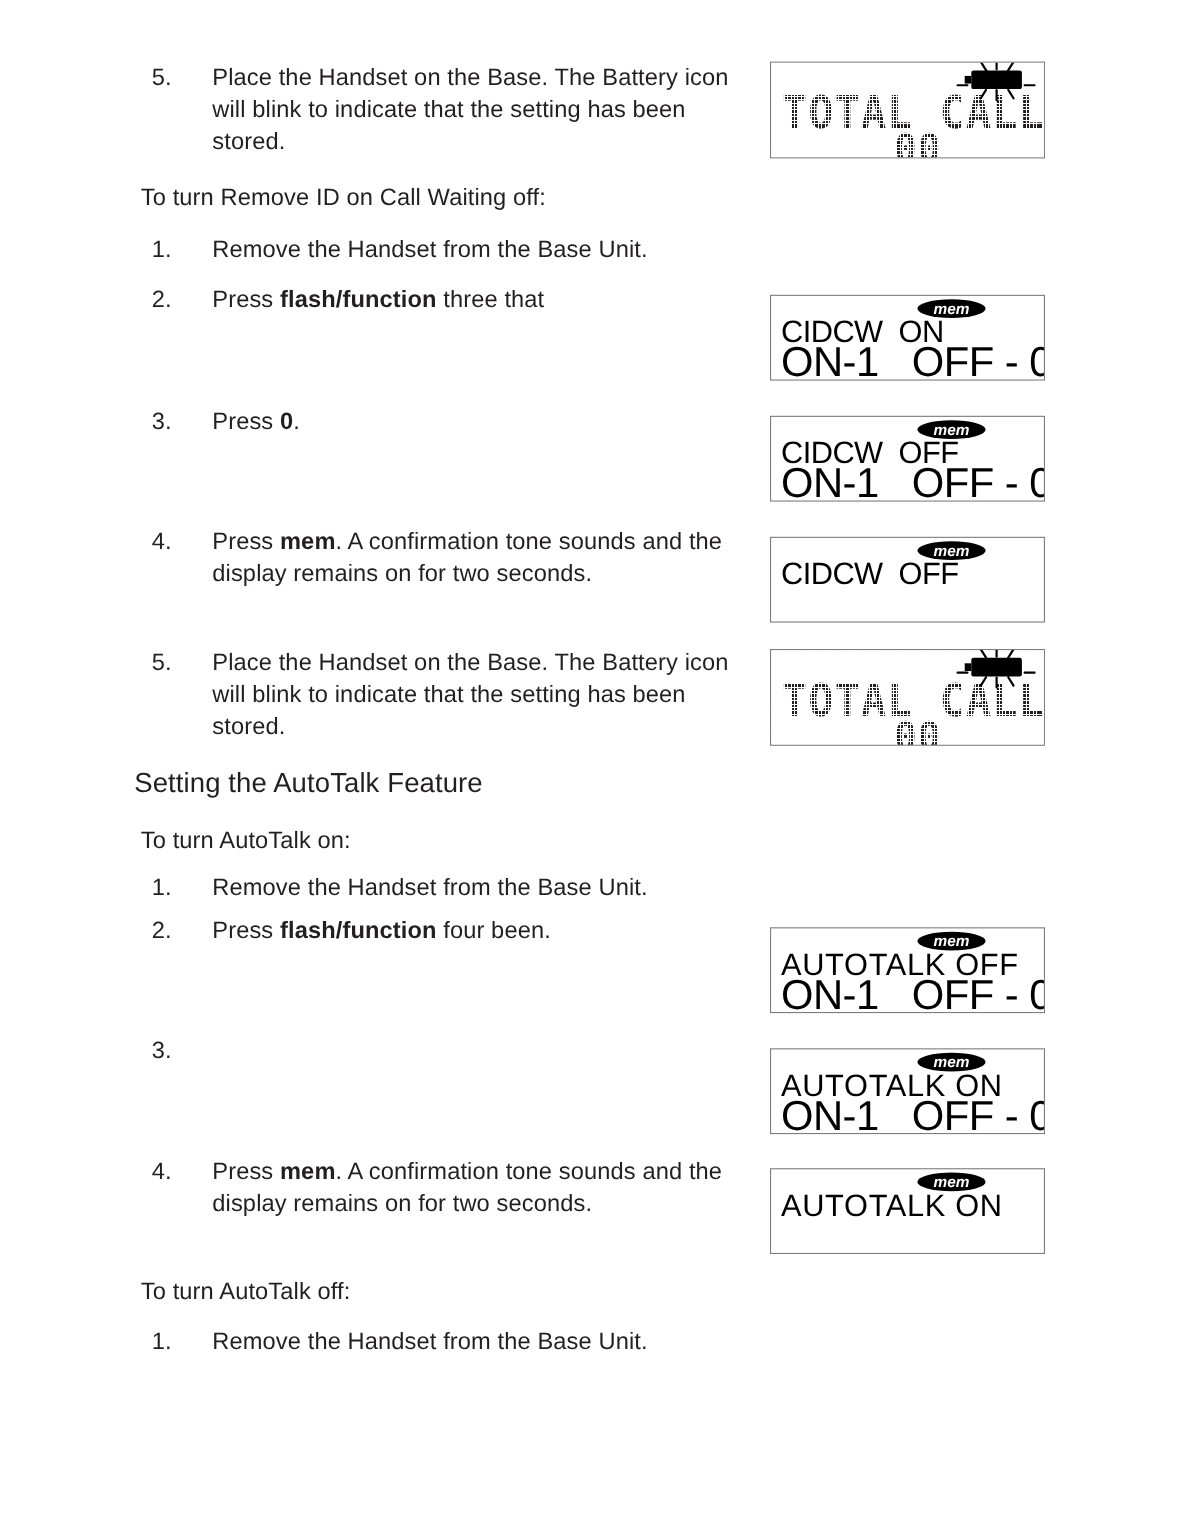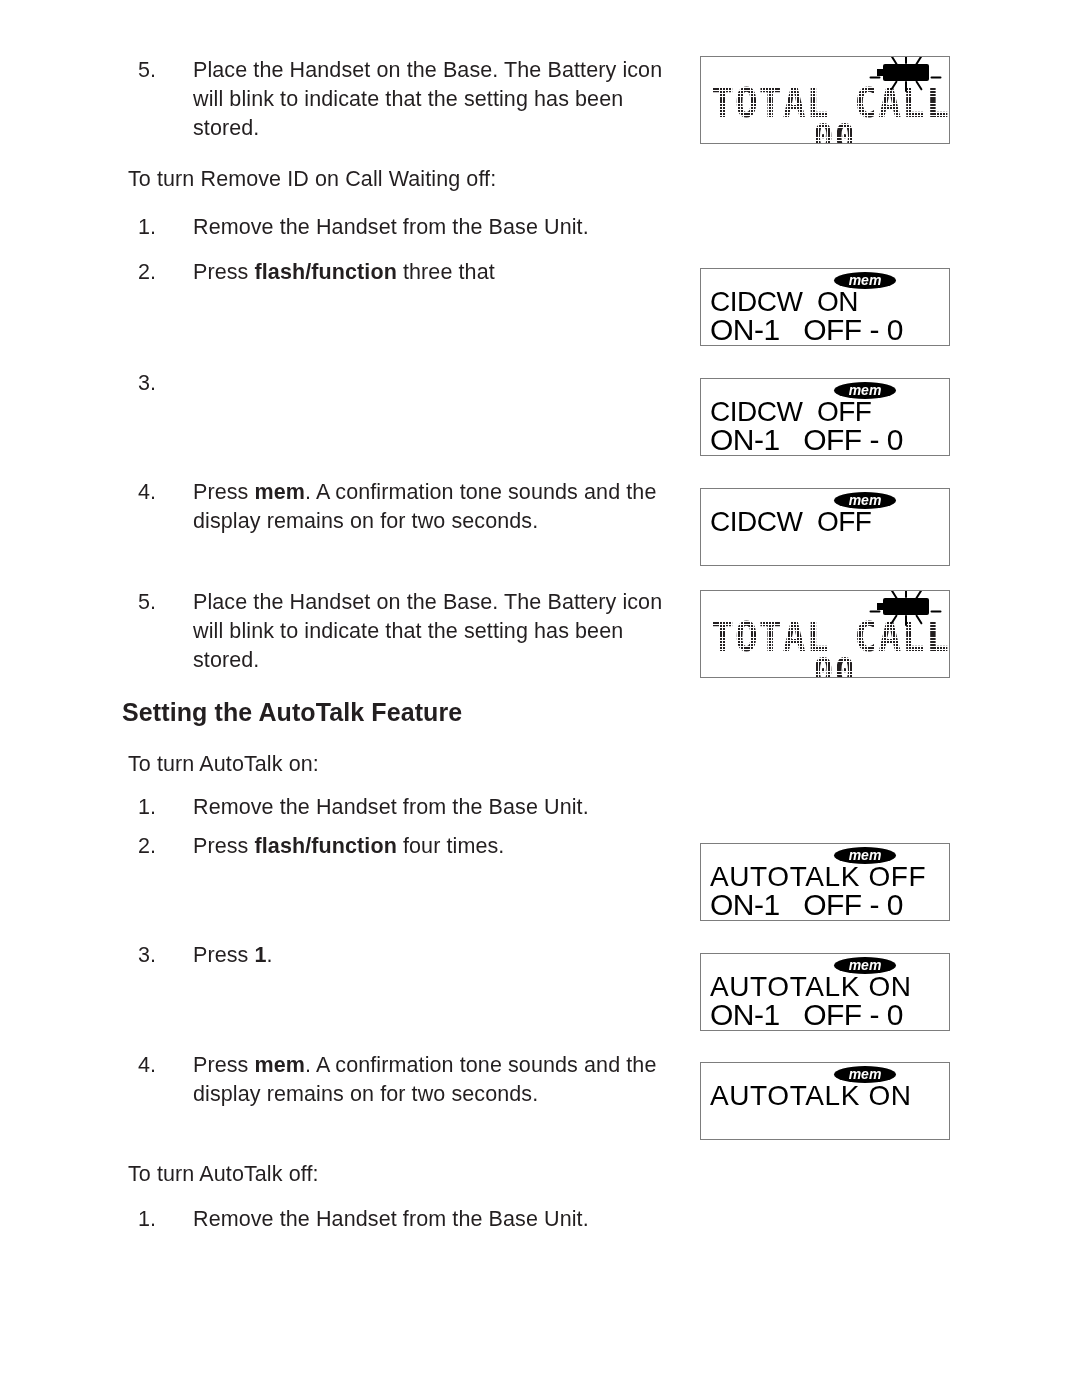--- a/index.html
+++ b/index.html
@@ -60,21 +60,21 @@
   }
 
   b.ital {
     font-weight: bold;
   }
 
   .heading {
     position: absolute;
     left: -6px;
     font-size: 25px;
-    font-weight: bold;
+    font-weight: normal;
     letter-spacing: 0.1px;
     color: #231f20;
   }
 
   
   .lcd {
     position: absolute;
     box-sizing: border-box;
     border: 1.4px solid #7d7d7d;
     background: #ffffff;
@@ -124,21 +124,21 @@
     font-weight: 400;
   }
   .lcd-sans .sans-line.l1 {
     left: 9px;
     font-size: 28px;
     line-height: 38px;
     letter-spacing: -0.5px;
   }
   .lcd-sans .sans-line.l2 {
     left: 9px;
-    font-size: 30px;
+    font-size: 38px;
     line-height: 38px;
     letter-spacing: -0.5px;
   }
 
   
   .mem-badge {
     position: absolute;
     background: #000000;
     border-radius: 50% / 50%;
     color: #ffffff;
@@ -206,20 +206,21 @@
       <span class="body">Remove the Handset from the Base Unit.</span>
     </div>
 
     <div class="para step" style="top:258px;">
       <span class="num">2.</span>
       <span class="body"><span>Press </span><b class="ital">flash/function</b><span> three that</span></span>
     </div>
 
     <div class="para step" style="top:369px;">
       <span class="num">3.</span>
+      <span class="body"><span>Press </span><b class="ital">0</b><span>.</span></span>
     </div>
 
     <div class="para step" style="top:478px;">
       <span class="num">4.</span>
       <span class="body"><span>Press </span><b class="ital">mem</b><span>. A confirmation tone sounds and the display remains on for two seconds.</span></span>
     </div>
 
     <div class="para step" style="top:588px;">
       <span class="num">5.</span>
       <span class="body">Place the Handset on the Base. The Battery icon will blink to indicate that the setting has been stored.</span>
@@ -229,26 +230,25 @@
 
     <div class="para lead" style="top:750px;">To turn AutoTalk on:</div>
 
     <div class="para step" style="top:793px;">
       <span class="num">1.</span>
       <span class="body">Remove the Handset from the Base Unit.</span>
     </div>
 
     <div class="para step" style="top:832px;">
       <span class="num">2.</span>
-      <span class="body"><span>Press </span><b class="ital">flash/function</b><span> four times.</span></span>
+      <span class="body"><span>Press </span><b class="ital">flash/function</b><span> four been.</span></span>
     </div>
 
     <div class="para step" style="top:941px;">
       <span class="num">3.</span>
-      <span class="body"><span>Press </span><b class="ital">1</b><span>.</span></span>
     </div>
 
     <div class="para step" style="top:1051px;">
       <span class="num">4.</span>
       <span class="body"><span>Press </span><b class="ital">mem</b><span>. A confirmation tone sounds and the display remains on for two seconds.</span></span>
     </div>
 
     <div class="para lead" style="top:1160px;">To turn AutoTalk off:</div>
 
     <div class="para step" style="top:1205px;">

